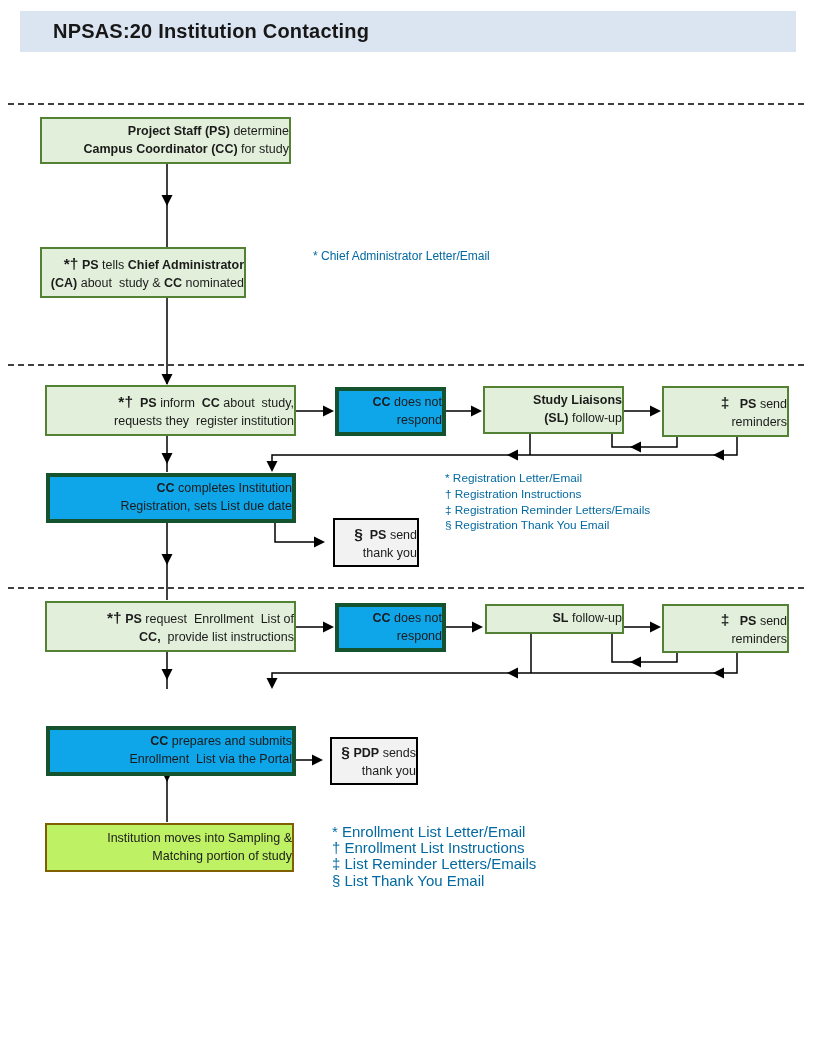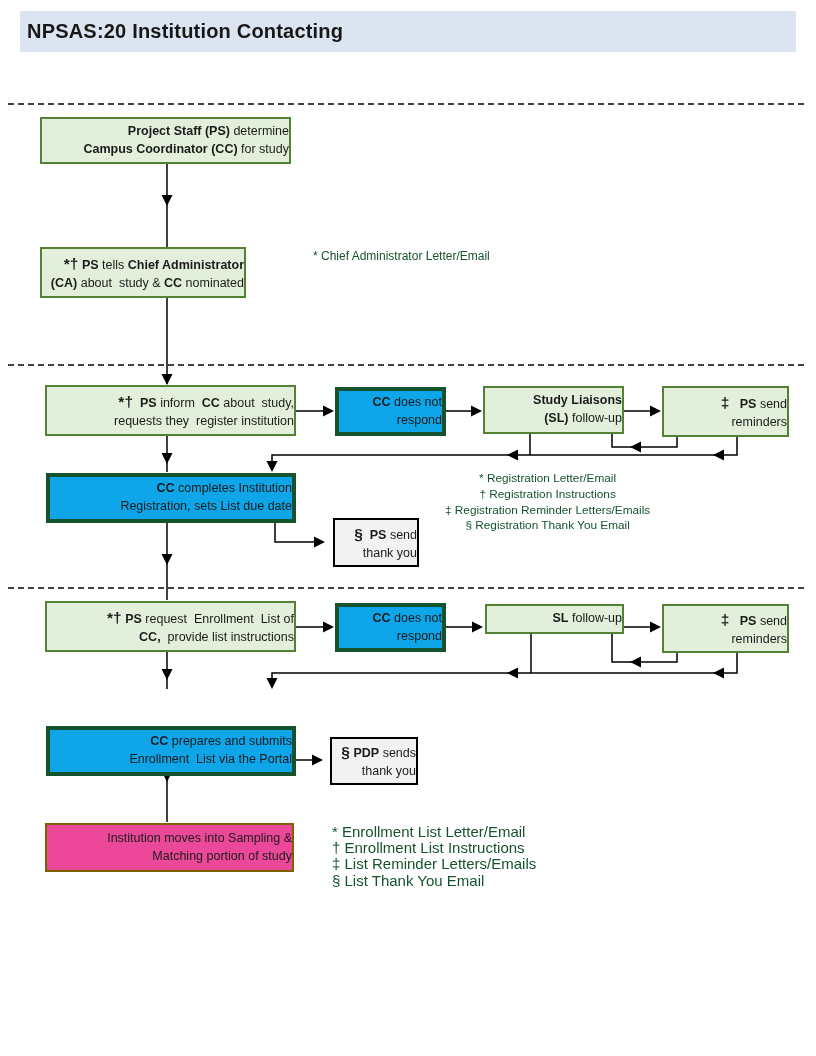--- a/index.html
+++ b/index.html
@@ -4,42 +4,42 @@
 <style>
   html,body { margin:0; padding:0; }
   body {
     width:816px; height:1056px; position:relative; overflow:hidden;
     background:#ffffff; color:#1b1b1b;
     font-family:"Liberation Sans", sans-serif;
   }
   .titlebar {
     position:absolute; left:20px; top:11px; width:776px; height:41px;
     background:#dbe5f1; display:flex; align-items:center;
-    padding-left:7px; box-sizing:border-box; z-index:2;
+    padding-left:33px; box-sizing:border-box; z-index:2;
   }
   .titlebar .t {
     font-weight:bold; font-size:20px; color:#171717; letter-spacing:0.2px;
   }
   svg.connectors { position:absolute; left:0; top:0; z-index:1; }
   .box {
     position:absolute; box-sizing:border-box; z-index:2;
     display:flex; flex-direction:column; justify-content:center; align-items:flex-end;
     text-align:center; font-size:12.5px; line-height:1.42;
   }
   .green  { background:#e2efda; border:2px solid #548235; }
   .blue   { background:#0ea5e9; border:4px solid #14532d; }
   .gray   { background:#f2f2f2; border:2px solid #000000; }
-  .yellow { background:#ec4899; border:2px solid #7f6000; }
+  .yellow { background:#bef264; border:2px solid #7f6000; }
   .ln { white-space:nowrap; }
   .ln b { font-weight:bold; }
   .sym { font-size:15.5px; font-weight:bold; }
-  .notes { position:absolute; z-index:2; color:#14532d; }
+  .notes { position:absolute; z-index:2; color:#0369a1; }
   .notes .nl { white-space:nowrap; }
   #notes1 { left:313px; top:246px; font-size:12px;   line-height:20px; }
-  #notes2 { left:445px; top:471px; font-size:11.8px; line-height:15.8px;text-align:center; }
+  #notes2 { left:445px; top:471px; font-size:11.8px; line-height:15.8px; }
   #notes3 { left:332px; top:824px; font-size:15px; line-height:16.2px; }
 </style>
 </head>
 <body>
 
 <div class="titlebar">
   <span class="t">NPSAS:20 Institution Contacting</span>
 </div>
 
 <svg class="connectors" width="816" height="1056" viewBox="0 0 816 1056">

